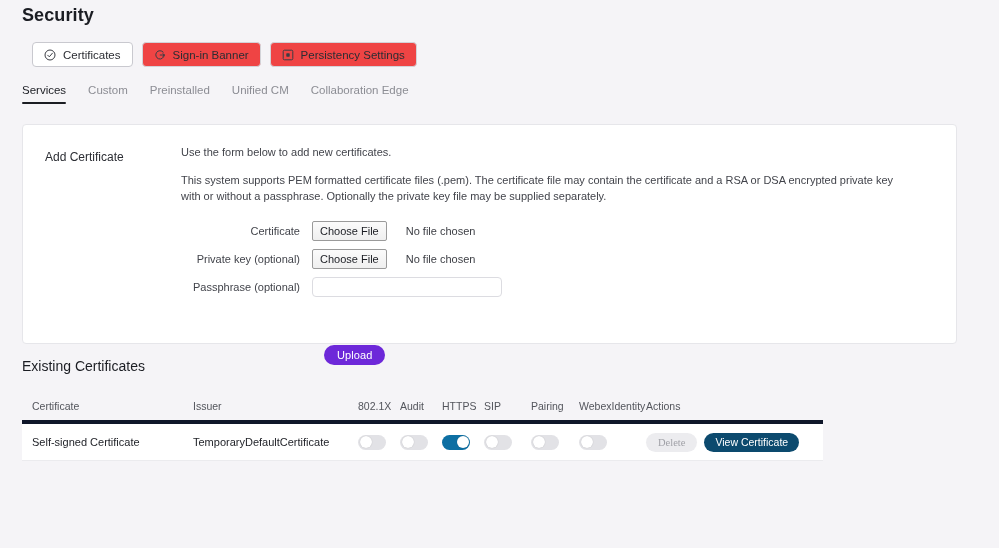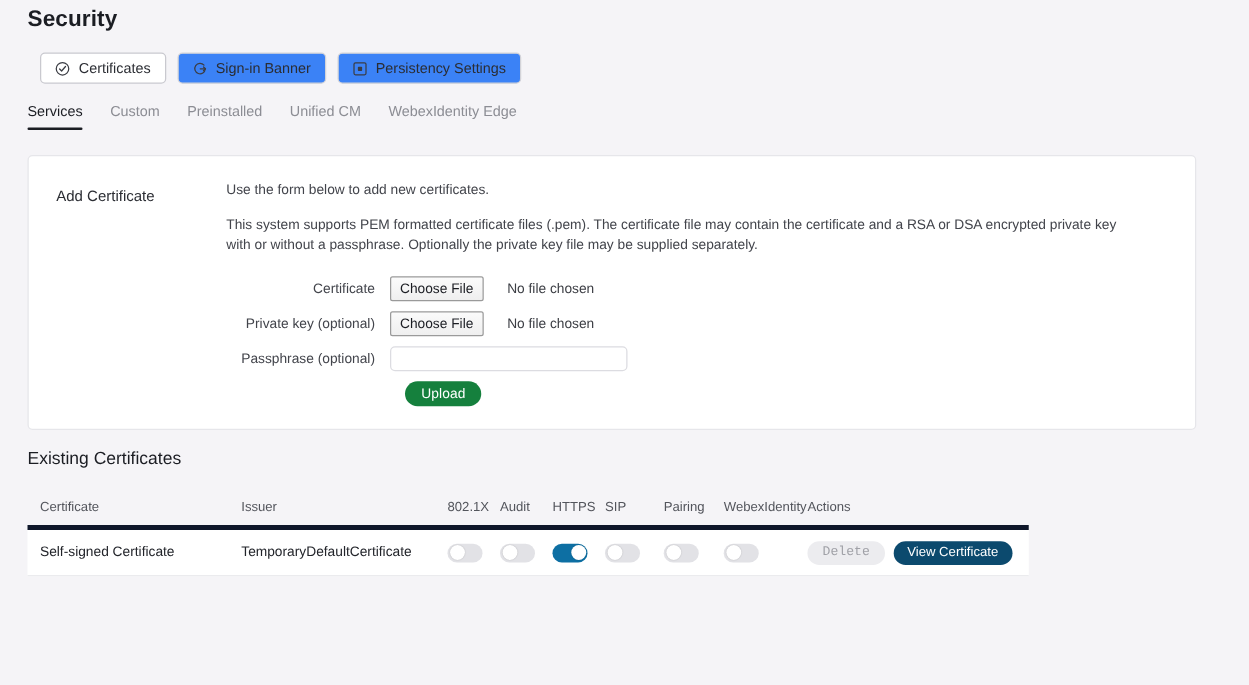--- a/index.html
+++ b/index.html
@@ -44,21 +44,21 @@
   }
   .seg-btn {
     display: flex;
     align-items: center;
     gap: 7px;
     height: 25px;
     box-sizing: border-box;
     padding: 0 11px;
     border: 1px solid #d3d3d8;
     border-radius: 4px;
-    background: #3b82f6;
+    background: #ef4444;
     font-size: 11.5px;
     color: #2b2d33;
     cursor: pointer;
     white-space: nowrap;
   }
   .seg-btn.active {
     background: #ffffff;
     border-color: #c9c9cf;
   }
   .seg-ico {
@@ -191,28 +191,29 @@
     outline: none;
   }
   .upload-row {
     display: flex;
     margin-top: 6px;
   }
   .upload-spacer { width: 131px; padding-right: 12px; }
   .btn-pill {
     border: none;
     border-radius: 11px;
-    background: #15803d;
+    background: #6d28d9;
     color: #ffffff;
     font-size: 11px;
     height: 20px;
     padding: 0 13px;
     cursor: pointer;
     font-family: "Liberation Sans", sans-serif;
     letter-spacing: 0.1px;
+    margin-top: 40px;
   }
 
   
   .sec-title {
     position: absolute;
     left: 22px;
     top: 358px;
     font-size: 14px;
     color: #1b1d23;
   }
@@ -276,21 +277,21 @@
   .actions { display: flex; align-items: center; gap: 7px; }
   .btn-del {
     border: none;
     border-radius: 10px;
     background: #ececef;
     color: #a0a1a7;
     font-size: 10.5px;
     height: 19px;
     padding: 0 12px;
     cursor: default;
-    font-family: Liberation Mono, monospace;
+    font-family: Liberation Serif, serif;
   }
   .btn-view {
     border: none;
     border-radius: 10px;
     background: #0c4a6e;
     color: #ffffff;
     font-size: 10.5px;
     height: 19px;
     padding: 0 11px;
     cursor: pointer;
@@ -333,21 +334,21 @@
       </span>
       <span>Persistency Settings</span>
     </div>
   </div>
 
   <div class="tabs">
     <div class="tab active">Services</div>
     <div class="tab">Custom</div>
     <div class="tab">Preinstalled</div>
     <div class="tab">Unified CM</div>
-    <div class="tab">WebexIdentity Edge</div>
+    <div class="tab">Collaboration Edge</div>
   </div>
 
   <div class="card">
     <div class="card-label">Add Certificate</div>
     <div class="card-body">
       <div class="intro">Use the form below to add new certificates.</div>
       <div class="desc">This system supports PEM formatted certificate files (.pem). The certificate file may contain the certificate and a RSA or DSA encrypted private key with or without a passphrase. Optionally the private key file may be supplied separately.</div>
 
       <div class="form">
 

